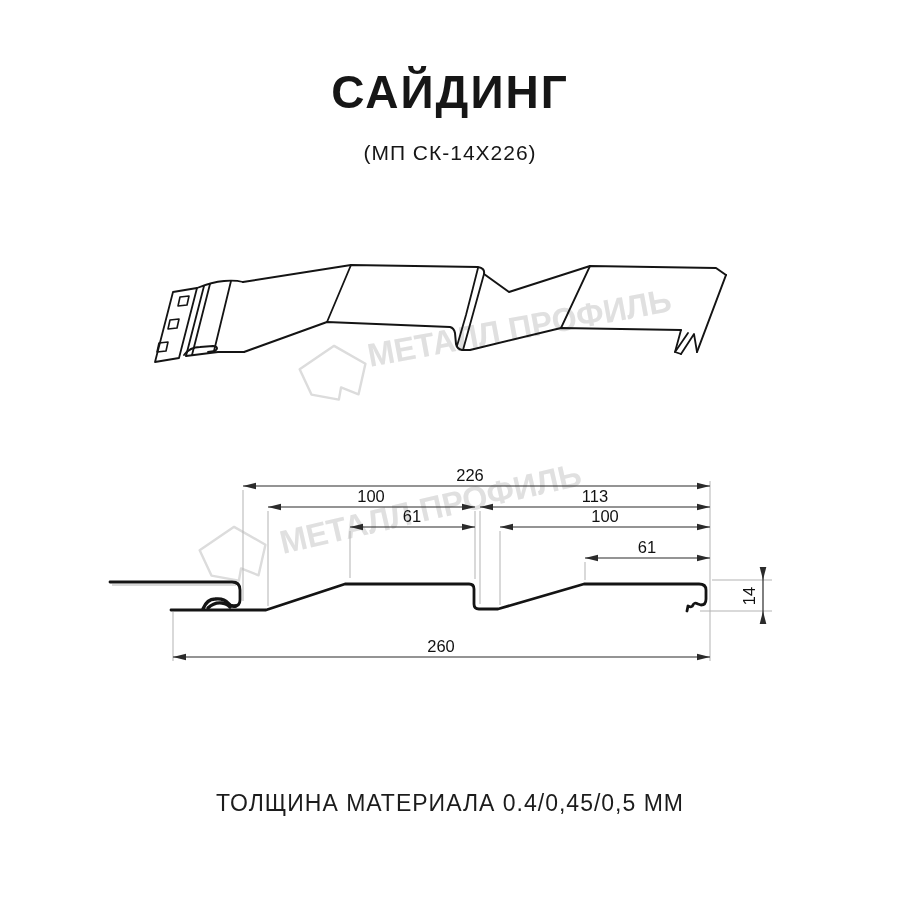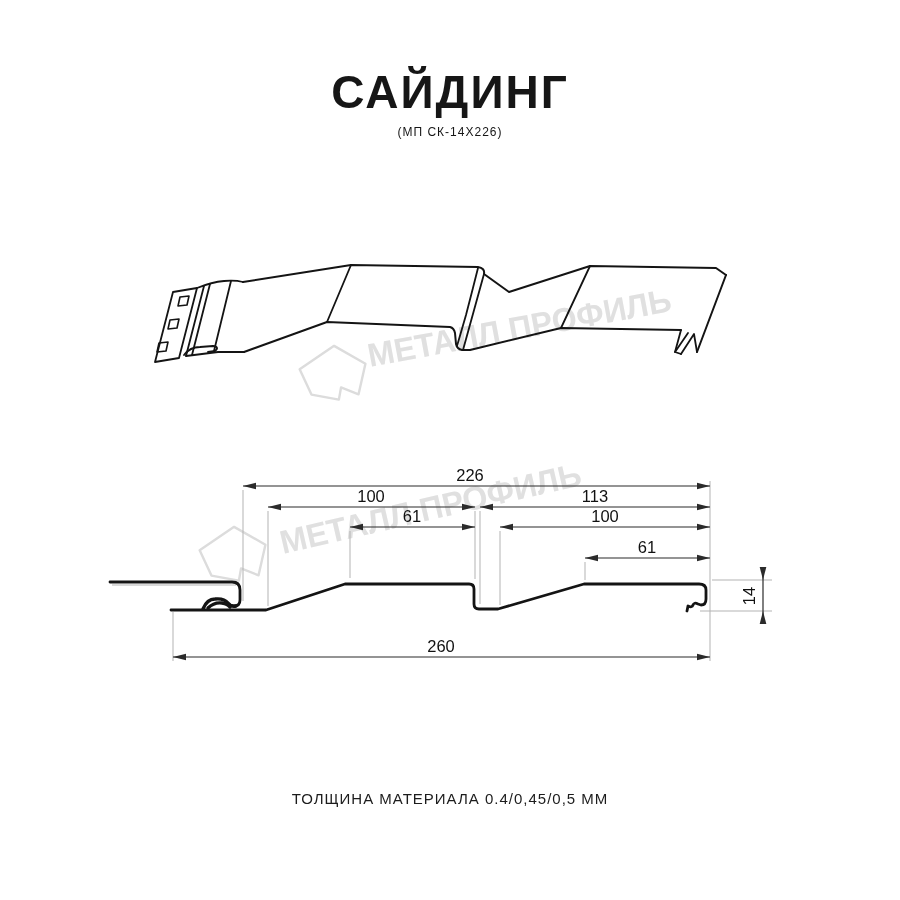--- a/index.html
+++ b/index.html
@@ -1,23 +1,23 @@
 <!DOCTYPE html>
 <html><head>
 <meta charset="utf-8">
 <style>
   html,body{margin:0;padding:0;background:#ffffff;}
   .page{position:relative;width:880px;height:900px;background:#ffffff;overflow:hidden;
         font-family:"Liberation Sans", sans-serif;color:#161616;}
   .hdr{position:absolute;left:0;top:66px;width:900px;text-align:center;}
   .hdr .title{font-size:46px;font-weight:bold;letter-spacing:2px;line-height:1.15;}
   .hdr .subtitle{font-size:22px;font-weight:normal;letter-spacing:2px;margin-top:6px;}
-  .hdr .model{font-size:12px;font-weight:normal;letter-spacing:1px;margin-top:6px;}
+  .hdr .model{font-size:21px;font-weight:normal;letter-spacing:1px;margin-top:22px;}
   .footer{position:absolute;left:0;top:790px;width:900px;text-align:center;
-          font-size:15px;letter-spacing:1px;color:#1c1c1c;}
+          font-size:23px;letter-spacing:1px;color:#1c1c1c;}
   svg{position:absolute;overflow:visible;}
   .wm-text{font-family:"Liberation Sans", sans-serif;font-weight:bold;font-size:33px;}
   .dim-label{font-family:"Liberation Sans", sans-serif;font-size:16.5px;fill:#111111;}
 </style>
 </head>
 <body>
 
 <div class="page">
 
   <div class="hdr">

